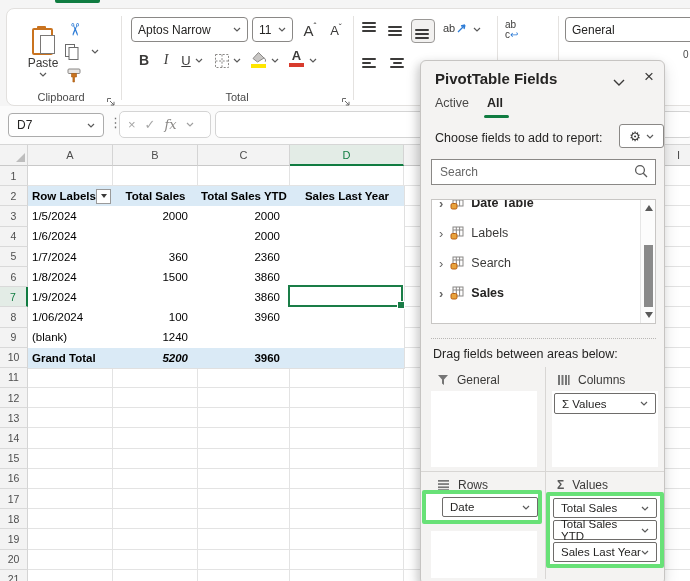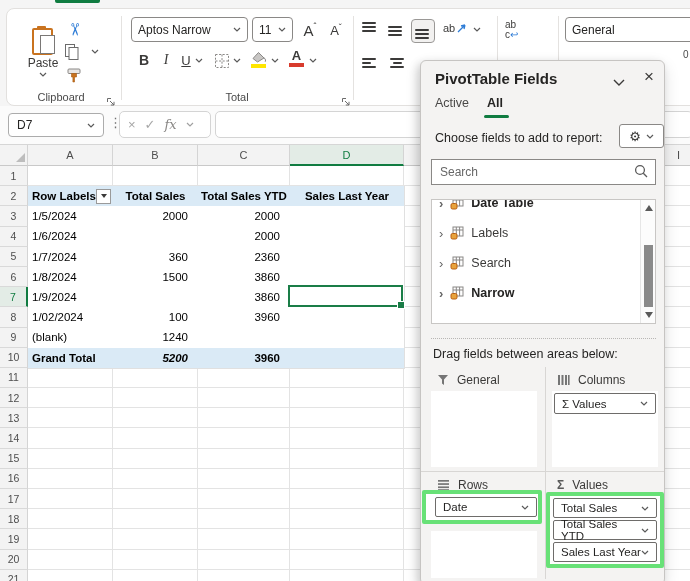--- a/index.html
+++ b/index.html
@@ -102,21 +102,21 @@
   .dotsep{position:absolute;left:10px;top:277px;width:225px;border-top:1.5px dotted #B8B6B4;}
   .p-drag{position:absolute;left:12px;top:286px;font-size:12.5px;color:#252423;}
   .vdiv{position:absolute;left:124px;top:306px;width:1px;height:212px;background:#D8D6D4;}
   .hdiv{position:absolute;left:0px;top:410px;width:243px;height:1px;background:#D8D6D4;}
   .qhdr{position:absolute;display:flex;align-items:center;gap:8px;font-size:12px;color:#3B3A39;}
   .dropbox{position:absolute;background:#fff;}
   .chip{background:#fff;border:1px solid #6E6C6A;border-radius:2px;display:flex;align-items:center;justify-content:space-between;
         font-size:11.5px;color:#252423;padding:0 7px;box-sizing:border-box;height:21px;}
   .hl{position:absolute;border:4px solid var(--hl);background:#fff;box-sizing:border-box;border-radius:2px;}
   .hl-rows{left:1px;top:429px;width:120px;height:34px;display:flex;align-items:center;}
-  .hl-rows .chip{width:102px;margin-left:9px;height:20px;}
+  .hl-rows .chip{width:102px;margin-left:16px;height:20px;}
   .hl-vals{left:125px;top:431px;width:118px;height:76px;display:flex;flex-direction:column;gap:2px;padding:2px 3px;}
   .hl-vals .chip{width:100%;height:20px;flex-shrink:0;}
   .sig{font-size:12px;color:#5A5A5A;font-weight:600;}
 </style>
 </head>
 <body>
 
 <div class="app" style="--accent: #107C41; --hl: #68E177; --pblue: #DAEAF6; --selg: #1A7D47; --yellow: #FFE600; --red: #D83B2D;">
 
   <div class="ribbon">
@@ -595,21 +595,21 @@
           <div class="p-cell p-num" style="width: 92px;">3860</div>
           <div class="p-cell p-num" style="width: 114px;"></div>
         </div>
         <div class="p-row">
           <div class="p-cell p-left" style="width: 85px;">1/9/2024</div>
           <div class="p-cell p-num" style="width: 85px;"></div>
           <div class="p-cell p-num" style="width: 92px;">3860</div>
           <div class="p-cell p-num" style="width: 114px;"></div>
         </div>
         <div class="p-row">
-          <div class="p-cell p-left" style="width: 85px;">1/02/2024</div>
+          <div class="p-cell p-left" style="width: 85px;">1/06/2024</div>
           <div class="p-cell p-num" style="width: 85px;">100</div>
           <div class="p-cell p-num" style="width: 92px;">3960</div>
           <div class="p-cell p-num" style="width: 114px;"></div>
         </div>
         <div class="p-row">
           <div class="p-cell p-left" style="width: 85px;">(blank)</div>
           <div class="p-cell p-num" style="width: 85px;">1240</div>
           <div class="p-cell p-num" style="width: 92px;"></div>
           <div class="p-cell p-num" style="width: 114px;"></div>
         </div>
@@ -689,21 +689,21 @@
         </div>
         <div class="fitem f-bold">
           <span class="fchev">›</span>
           <svg width="14" height="14">
               <rect x="3" y="1" width="10" height="9" fill="#fff" stroke="#8A8886"></rect>
               <line x1="3" y1="4" x2="13" y2="4" stroke="#8A8886"></line>
               <line x1="6.3" y1="1" x2="6.3" y2="10" stroke="#8A8886"></line>
               <line x1="9.6" y1="1" x2="9.6" y2="10" stroke="#8A8886"></line>
               <rect x="1" y="7.5" width="6" height="5.5" rx="1.5" fill="#E8A33D" stroke="#B85E12"></rect>
             </svg>
-          <span class="fname">Narrow</span>
+          <span class="fname">Sales</span>
         </div>
       </div>
       <div class="fscroll">
         <span class="sarrow up"></span>
         <span class="sthumb"></span>
         <span class="sarrow dn"></span>
       </div>
     </div>
 
     <div class="dotsep"></div>

